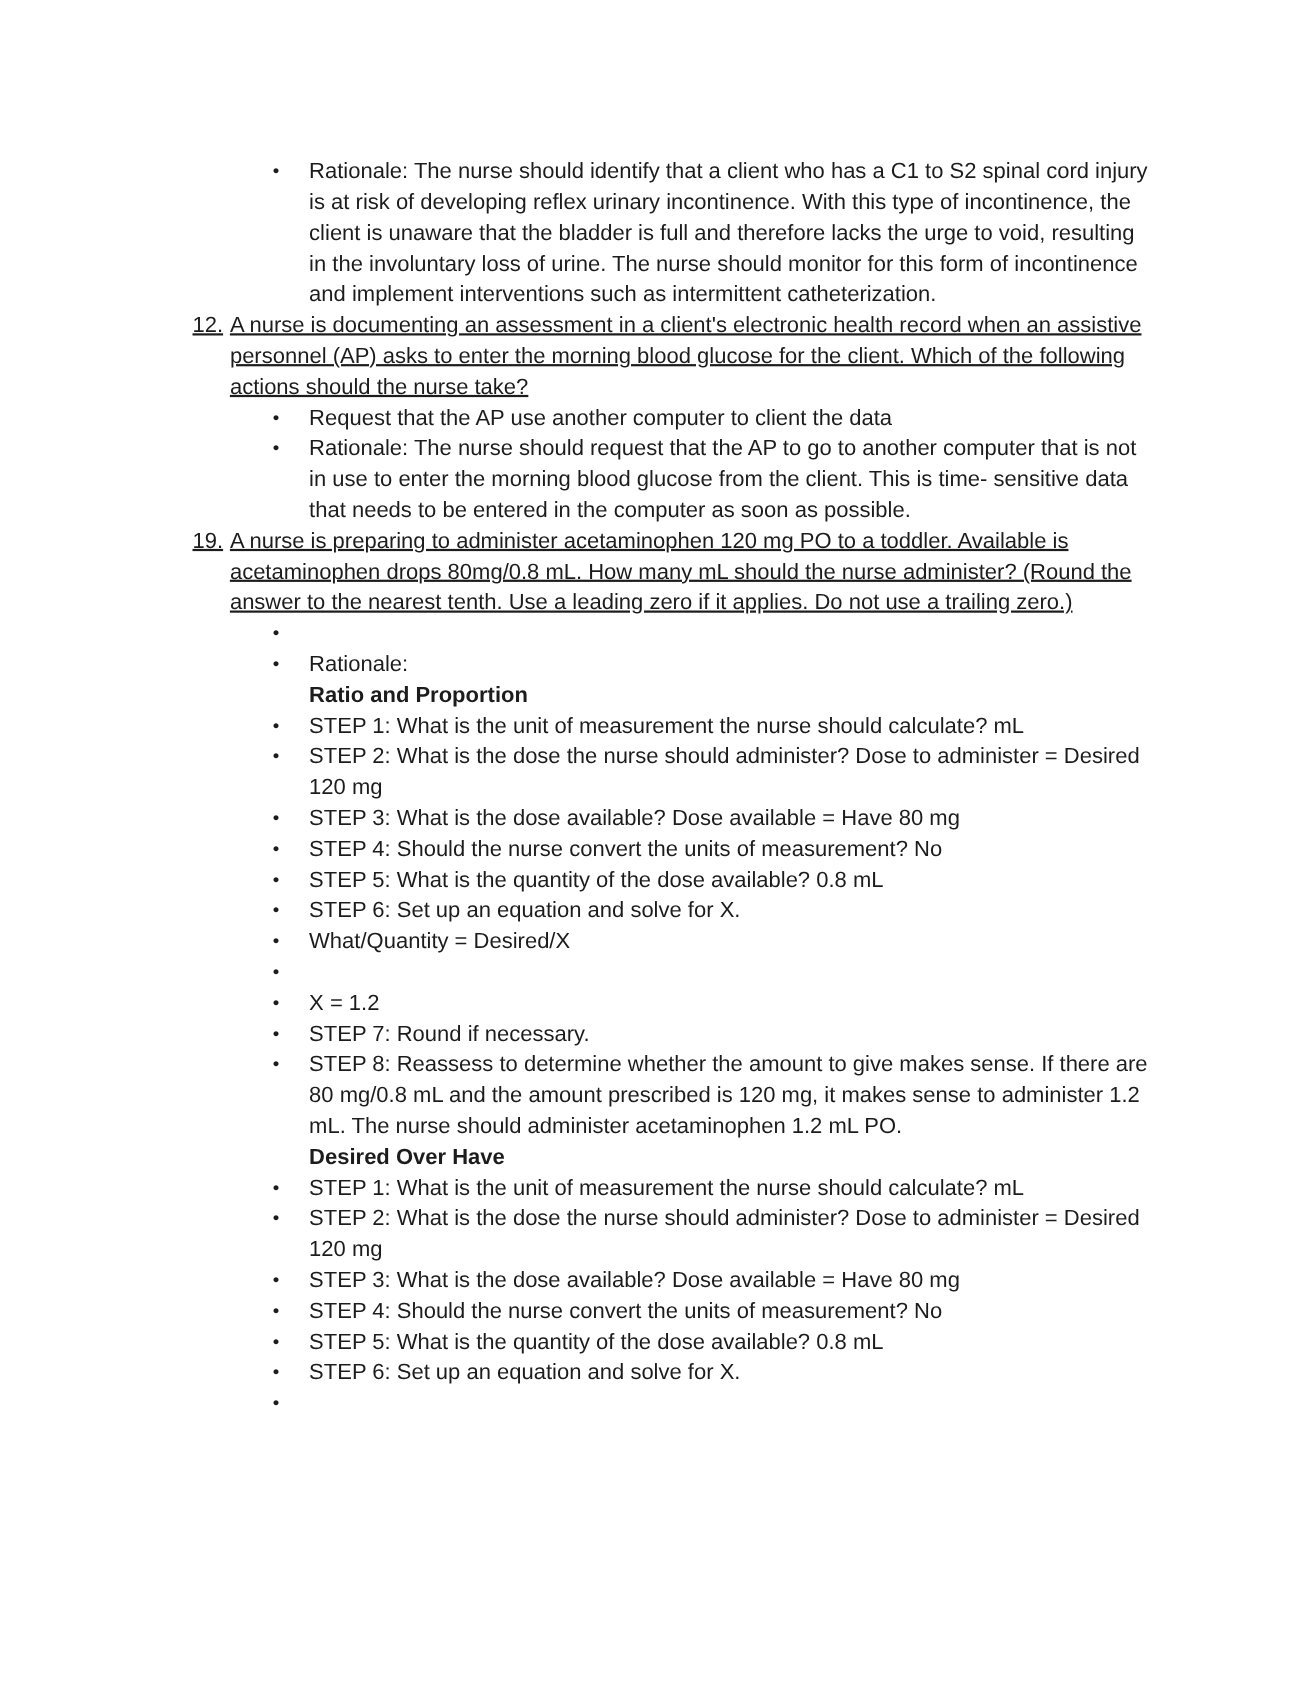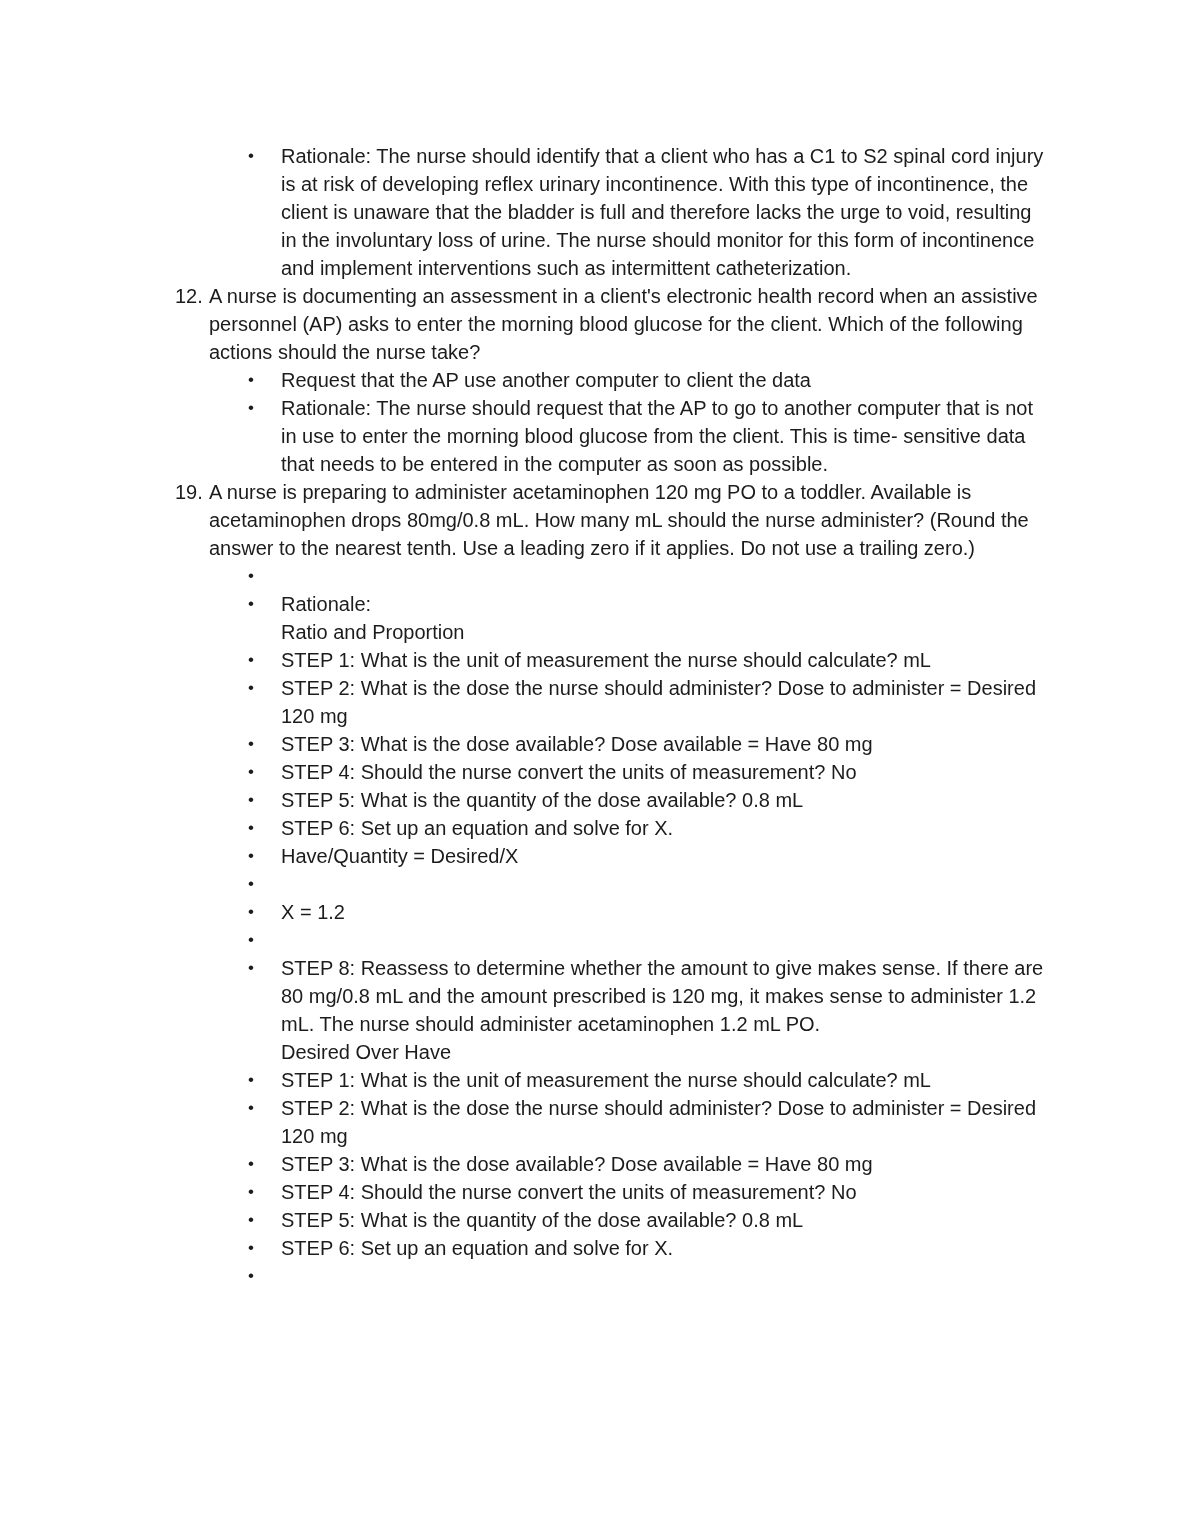--- a/index.html
+++ b/index.html
@@ -32,30 +32,30 @@
   }
   .block .marker {
     flex: 0 0 auto;
     white-space: pre;
   }
   .block .text {
     flex: 1 1 auto;
     min-width: 0;
   }
   
-  .indent-1 { padding-left: 175px; }
+  .indent-1 { padding-left: 175px; text-decoration: underline; }
   .indent-1 .marker { width: 34px; }
   
   .indent-2 { padding-left: 248px; }
   .indent-2 .marker { width: 33px; }
   .marker.bullet {
     font-size: 17px;
     line-height: 28px;
   }
-  .bold { font-weight: normal; }
+  .bold { font-weight: bold; }
 </style>
 </head>
 <body>
 
 <div class="page">
   <div class="doc-body">
       <div class="block indent-2">
         <span class="marker bullet">•</span>
         <div class="text"><span>Rationale: The nurse should identify that a client who has a C1 to S2 spinal cord injury is at risk of developing reflex urinary incontinence. With this type of incontinence, the client is unaware that the bladder is full and therefore lacks the urge to void, resulting in the involuntary loss of urine. The nurse should monitor for this form of incontinence and implement interventions such as intermittent catheterization.</span></div>
       </div>
@@ -105,31 +105,32 @@
       <div class="block indent-2">
         <span class="marker bullet">•</span>
         <div class="text"><span>STEP 5: What is the quantity of the dose available? 0.8 mL</span></div>
       </div>
       <div class="block indent-2">
         <span class="marker bullet">•</span>
         <div class="text"><span>STEP 6: Set up an equation and solve for X.</span></div>
       </div>
       <div class="block indent-2">
         <span class="marker bullet">•</span>
-        <div class="text"><span>Have/Quantity = Desired/X</span></div>
+        <div class="text"><span>What/Quantity = Desired/X</span></div>
       </div>
       <div class="block indent-2">
         <span class="marker bullet">•</span>
       </div>
       <div class="block indent-2">
         <span class="marker bullet">•</span>
         <div class="text"><span>X = 1.2</span></div>
       </div>
       <div class="block indent-2">
         <span class="marker bullet">•</span>
+        <div class="text"><span>STEP 7: Round if necessary.</span></div>
       </div>
       <div class="block indent-2">
         <span class="marker bullet">•</span>
         <div class="text"><span>STEP 8: Reassess to determine whether the amount to give makes sense. If there are 80 mg/0.8 mL and the amount prescribed is 120 mg, it makes sense to administer 1.2 mL. The nurse should administer acetaminophen 1.2 mL PO.</span></div>
       </div>
       <div class="block indent-2">
         <span class="marker"></span>
         <div class="text"><span class="bold">Desired Over Have</span></div>
       </div>
       <div class="block indent-2">

